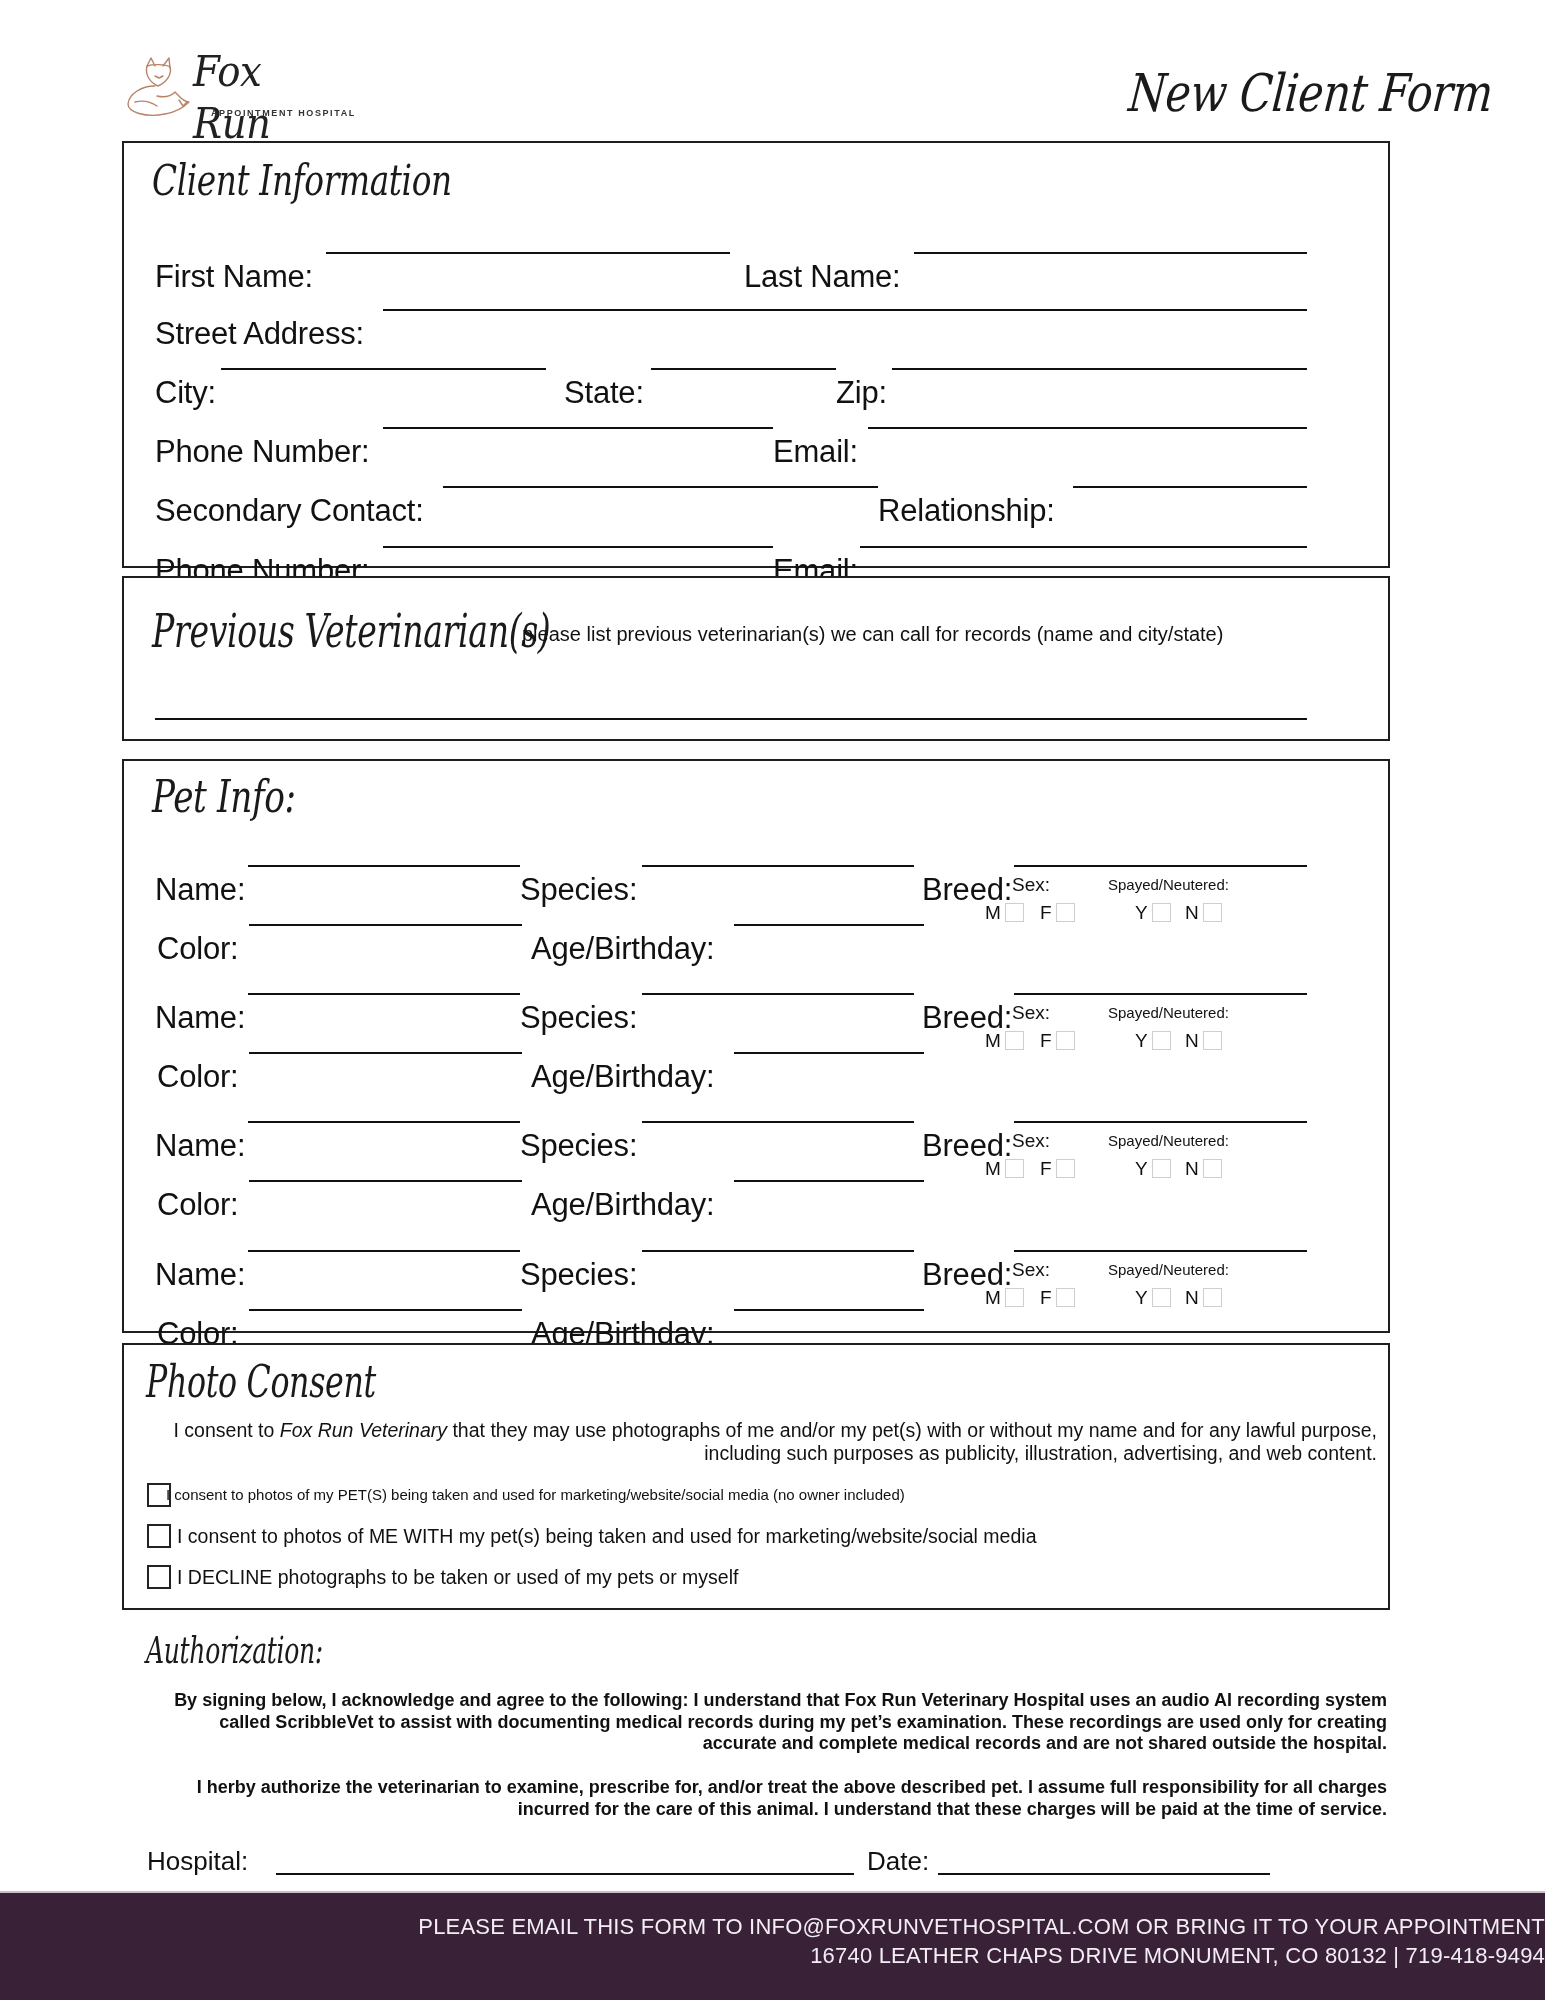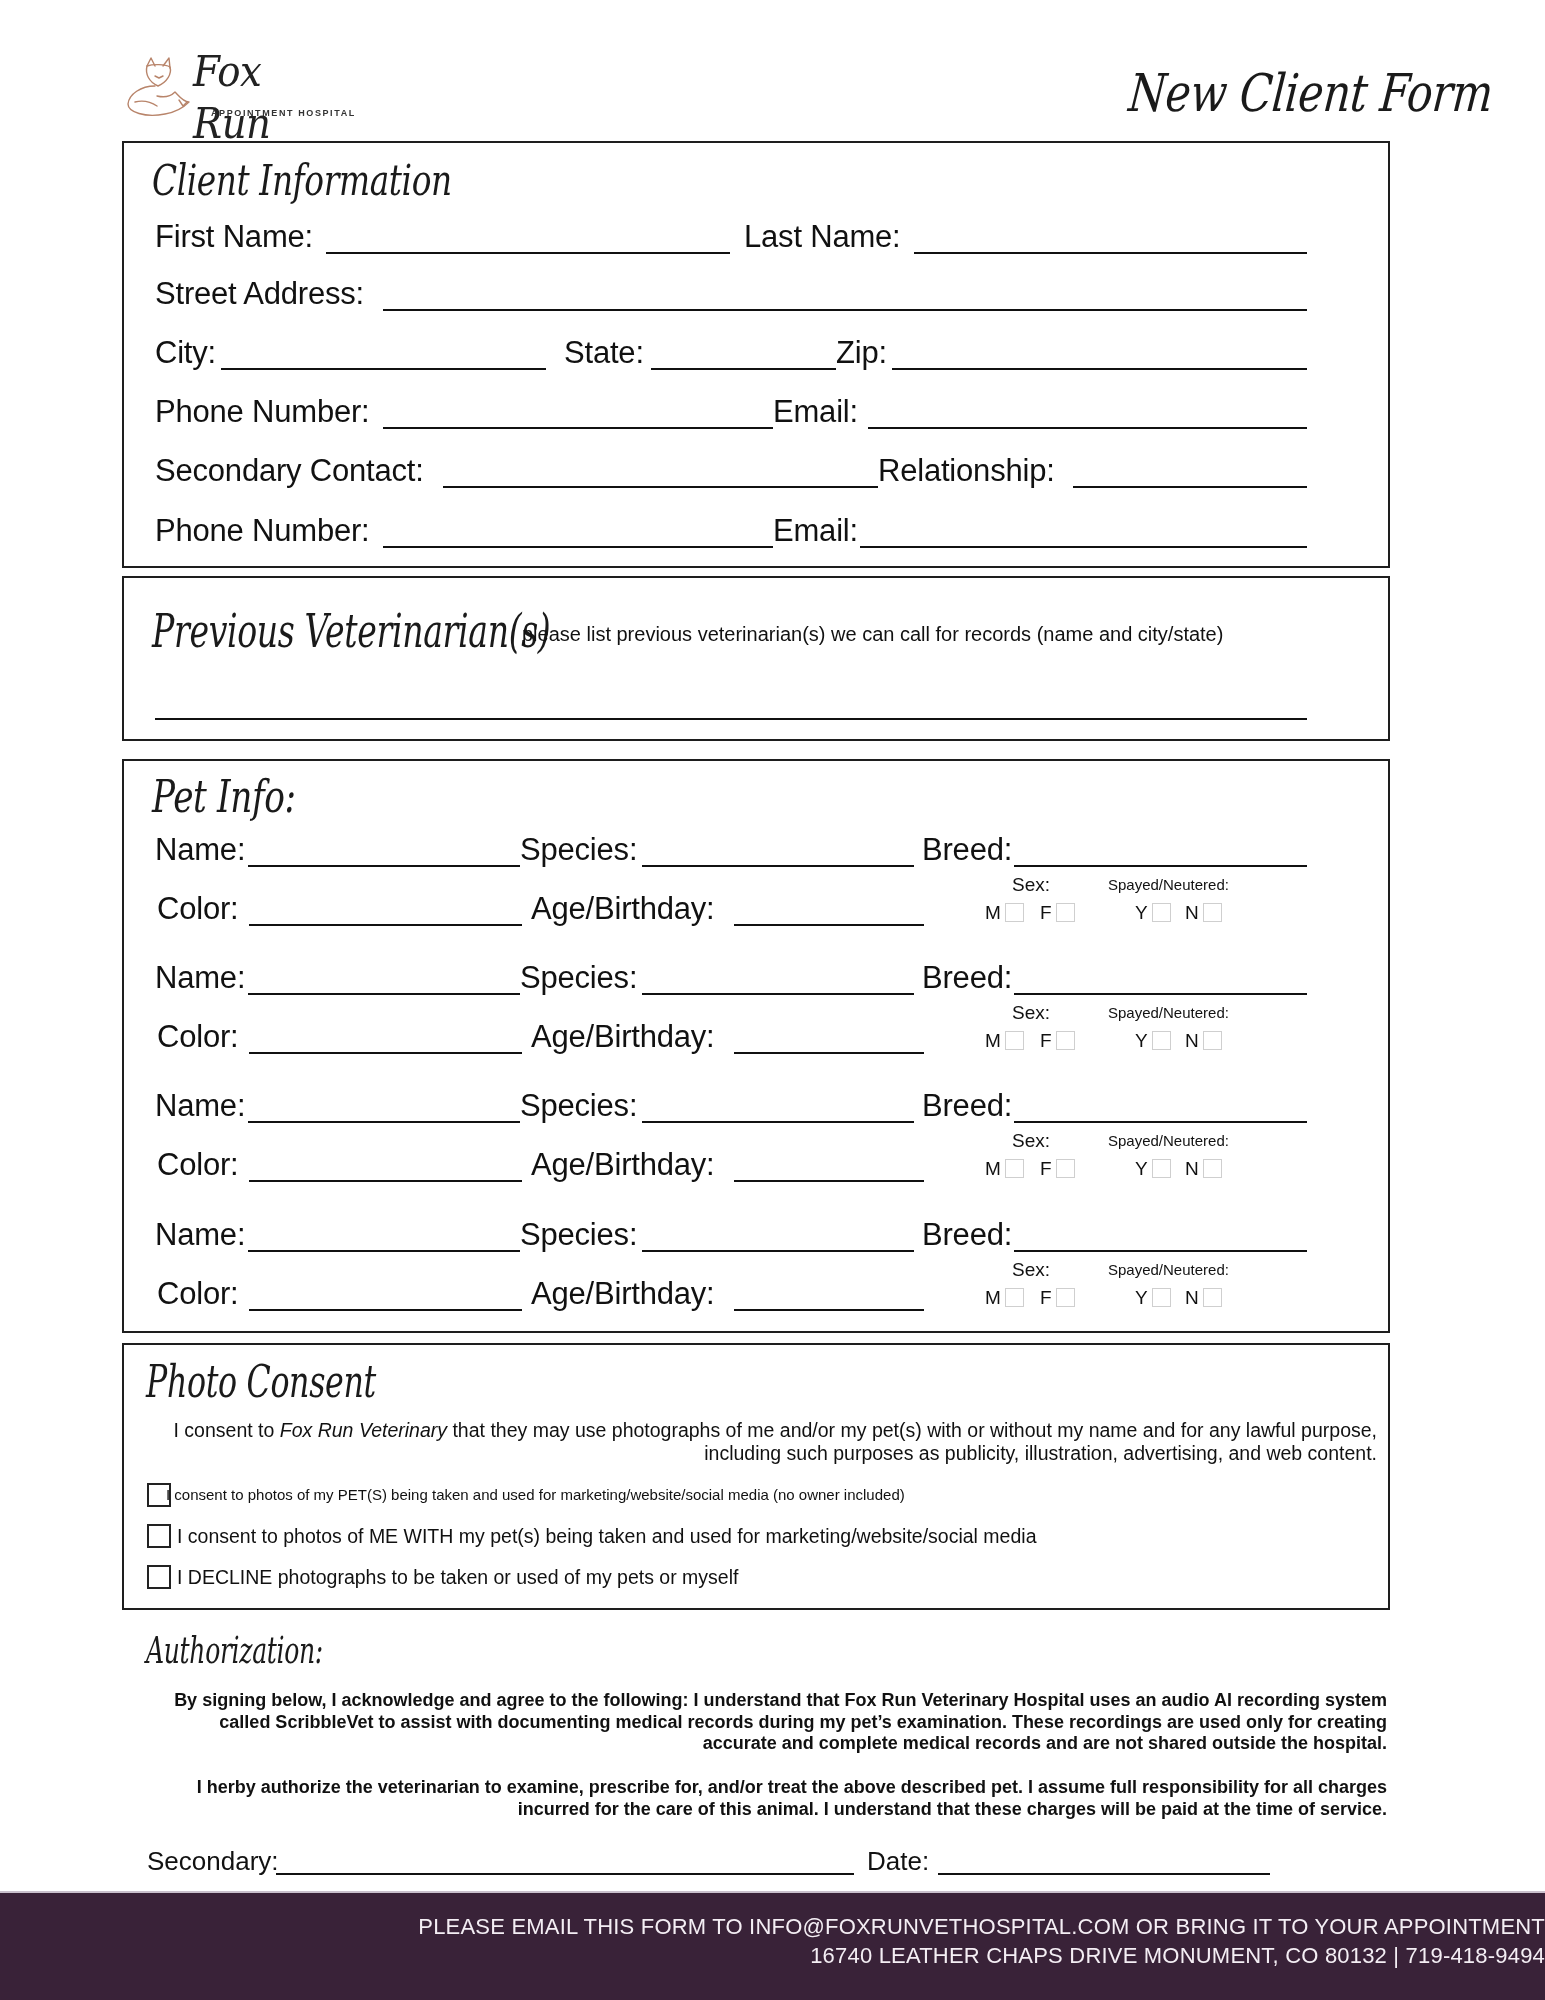--- a/index.html
+++ b/index.html
@@ -5,21 +5,21 @@
   * { box-sizing: border-box; margin: 0; padding: 0; }
   html, body { width: 1545px; height: 2000px; background: #ffffff; overflow: hidden; }
   body { position: relative; font-family: "Liberation Sans", "DejaVu Sans", sans-serif; color: #111; }
   .abs { position: absolute; }
   .script {
     font-family: "DejaVu Serif", "Liberation Serif", serif;
     font-style: italic; font-weight: normal; color: #1a1a1a;
     letter-spacing: -0.5px; transform-origin: left bottom;
   }
   .box { position: absolute; border: 2px solid #1e1e1e; background: #fff; }
-  .lbl { position: absolute; font-size: 31px; line-height: 36px; color: #111; white-space: nowrap; letter-spacing: -0.2px; }
+  .lbl { position: absolute; font-size: 31px; line-height: 36px; color: #111; white-space: nowrap; letter-spacing: -0.2px; margin-top: 40px; }
   .line { position: absolute; height: 0; border-bottom: 2.5px solid #111; }
   .small { position: absolute; white-space: nowrap; color: #111; }
   .chk { position: absolute; width: 19px; height: 19px; border: 1px solid #cfcfcf; background: #fff; }
   .cbig { position: absolute; width: 24px; height: 24px; border: 2px solid #222; background:#fff; }
   .para { position: absolute; font-size: 19px; line-height: 23px; color: #111; text-align: right; }
   .bold { font-weight: bold; }
   .footer { position: absolute; left: 0; top: 1891px; width: 1545px; height: 109px; background: #392238; border-top: 2px solid #c9c0cc; }
   .footer .ft { position: absolute; left: 0; width: 100%; text-align: right; color: #f4eef4; font-size: 22px; letter-spacing: 0.2px; white-space: nowrap; }
   .logo-fox { position:absolute; }
 </style>
@@ -199,21 +199,21 @@
 <div class="cbig" style="left:147px;top:1524px;"></div>
 <div class="small" style="left:177px;top:1523px;font-size:19.5px;line-height:26px;">I consent to photos of ME WITH my pet(s) being taken and used for marketing/website/social media</div>
 
 <div class="cbig" style="left:147px;top:1565px;"></div>
 <div class="small" style="left:177px;top:1564px;font-size:19.5px;line-height:26px;">I DECLINE photographs to be taken or used of my pets or myself</div>
 
 <div class="abs script" style="left:146px;top:1620px;font-size:38px;line-height:60px;white-space:nowrap;transform:scaleX(0.66);">Authorization:</div>
 <div class="para bold" style="left:147px;top:1690px;width:1240px;font-size:18px;line-height:21.5px;">By signing below, I acknowledge and agree to the following: I understand that Fox Run Veterinary Hospital uses an audio AI recording system called ScribbleVet to assist with documenting medical records during my pet’s examination. These recordings are used only for creating accurate and complete medical records and are not shared outside the hospital.</div>
 <div class="para bold" style="left:147px;top:1777px;width:1240px;font-size:18px;line-height:21.5px;">I herby authorize the veterinarian to examine, prescribe for, and/or treat the above described pet. I assume full responsibility for all charges incurred for the care of this animal. I understand that these charges will be paid at the time of service.</div>
 
-<div class="small" style="left:147px;top:1845px;font-size:26px;line-height:32px;">Secondary:</div>
+<div class="small" style="left:147px;top:1845px;font-size:26px;line-height:32px;">Hospital:</div>
 <div class="line" style="left:276px;top:1873px;width:578px;"></div>
 <div class="small" style="left:867px;top:1845px;font-size:26px;line-height:32px;">Date:</div>
 <div class="line" style="left:938px;top:1873px;width:332px;"></div>
 
 <div class="footer">
   <div class="ft" style="top:21px;">PLEASE EMAIL THIS FORM TO INFO@FOXRUNVETHOSPITAL.COM OR BRING IT TO YOUR APPOINTMENT</div>
   <div class="ft" style="top:50px;">16740 LEATHER CHAPS DRIVE MONUMENT, CO 80132 | 719-418-9494</div>
 </div>
 
 </body></html>

